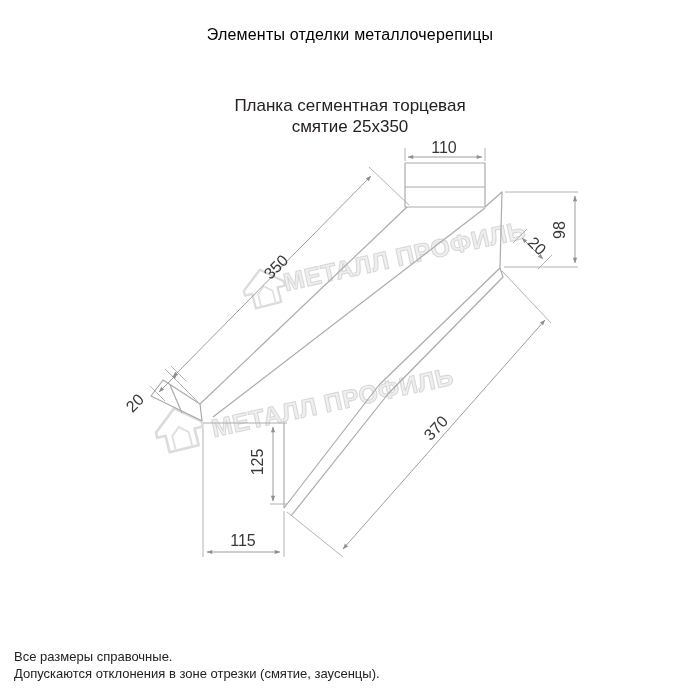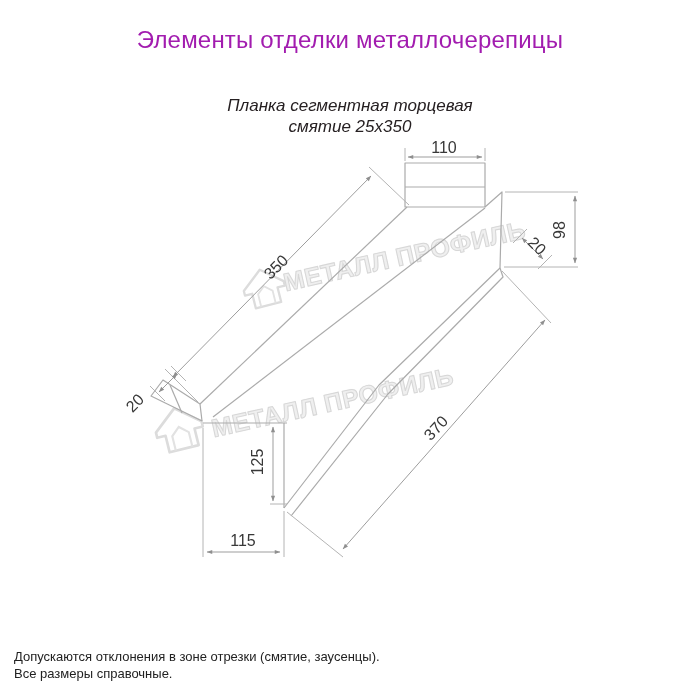--- a/index.html
+++ b/index.html
@@ -2,25 +2,25 @@
 <html><head>
 <meta charset="utf-8">
 <style>
   html,body{margin:0;padding:0;background:#fff;}
   .stage{
     position:relative;width:700px;height:700px;background:#ffffff;overflow:hidden;
     font-family:"Liberation Sans", sans-serif;
   }
   .title{
     position:absolute;left:0;top:26px;width:100%;text-align:center;
-    font-size:24px;font-weight:400;color:#a21caf;letter-spacing:0.2px;
+    font-size:16px;font-weight:400;color:#000000;letter-spacing:0.2px;
   }
   .subtitle{
     position:absolute;left:0;top:95px;width:100%;text-align:center;
-    font-size:17px;line-height:21px;font-weight:400;color:#262022;font-style:italic;
+    font-size:17px;line-height:21px;font-weight:400;color:#262022;
   }
   .footnotes{
     position:absolute;left:14px;top:648px;font-size:13px;line-height:17px;color:#222;
   }
   .drawing{position:absolute;left:0;top:0;}
   .wm-text{
     position:absolute;white-space:nowrap;font-weight:bold;font-size:25px;
     color:#efefef;-webkit-text-stroke:1px #d7d7d7;text-shadow:0 0 1px #dedede;
     transform-origin:0 100%;letter-spacing:0.5px;user-select:none;
   }
@@ -103,17 +103,17 @@
       <text x="136" y="408" text-anchor="middle" transform="rotate(-45,136,404)">20</text>
       <text x="561" y="234" text-anchor="middle" transform="rotate(-90,561,230)">98</text>
       <text x="536" y="251" text-anchor="middle" transform="rotate(45,536,247)">20</text>
       <text x="437" y="433" text-anchor="middle" transform="rotate(-47,437,429)">370</text>
       <text x="259" y="466" text-anchor="middle" transform="rotate(-90,259,462)">125</text>
       <text x="243" y="546" text-anchor="middle">115</text>
     </g>
   </svg>
 
   <div class="footnotes">
+    <div>Все размеры справочные.</div>
     <div>Допускаются отклонения в зоне отрезки (смятие, заусенцы).</div>
-    <div>Все размеры справочные.</div>
   </div>
 
 </div>
 
 </body></html>

